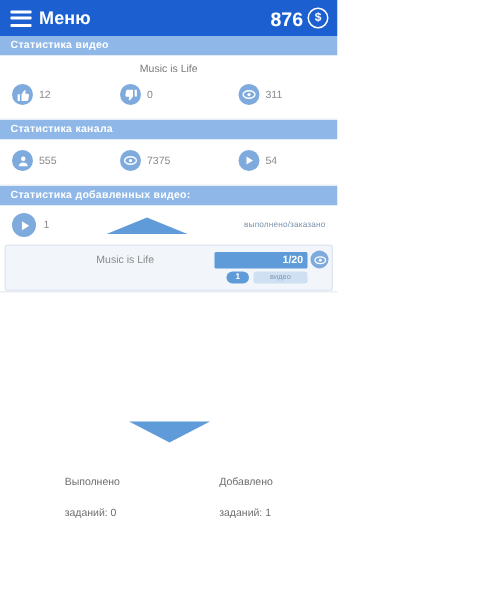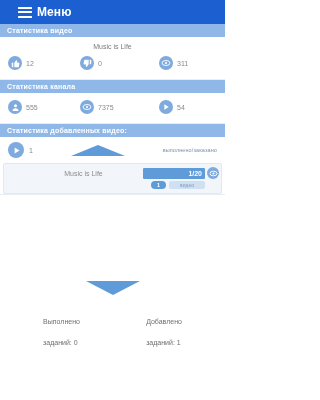--- a/index.html
+++ b/index.html
@@ -16,21 +16,21 @@
     position: relative;
   }
 
   
   .appbar {
     height: 24px;
     background: #1b5fd0;
     display: flex;
     align-items: center;
     justify-content: space-between;
-    padding: 0 6px 0 18px;
+    padding: 0 6px 0 7px;
     box-sizing: border-box;
   }
   .appbar-left {
     display: flex;
     align-items: center;
     gap: 5px;
   }
   .hamburger {
     width: 14px;
     height: 11px;
@@ -286,20 +286,24 @@
 <body>
 
 <div class="appbar">
   <div class="appbar-left">
     <div class="hamburger">
       <i></i>
         <i></i>
         <i></i>
     </div>
     <span class="appbar-title">Меню</span>
+  </div>
+  <div class="appbar-right">
+    <span class="coin-count">876</span>
+    <span class="coin-icon">$</span>
   </div>
 </div>
 
 <div class="section-head">Статистика видео</div>
 <div class="panel">
   <div class="video-title">Music is Life</div>
   <div class="stats-row">
     <div class="stat stat-1">
       <span class="ic">
         <svg width="9" height="9" viewBox="0 0 24 24" fill="#ffffff">

